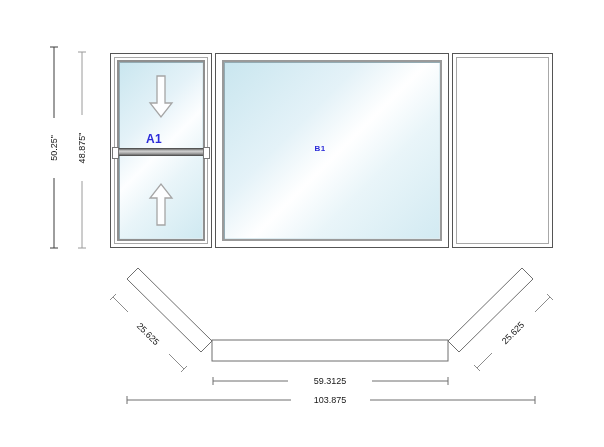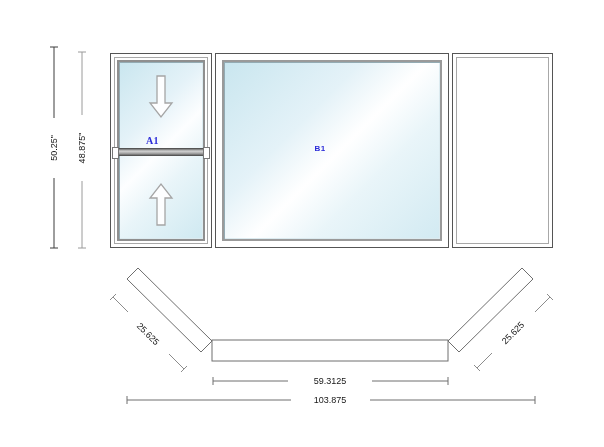--- a/index.html
+++ b/index.html
@@ -26,21 +26,21 @@
     position:absolute;left:-7px;right:-7px;top:calc(50% - 3px);height:6px;
     background:linear-gradient(#6f6f6f,#d2d2d2 35%,#a9a9a9 70%,#6a6a6a);
     border-top:1px solid #555;border-bottom:1px solid #555;
   }
   .tab{position:absolute;top:-2px;width:5px;height:10px;background:#fff;border:1px solid #777;}
   .tab.l{left:0;} .tab.r{right:0;}
   .pane-arrow{position:absolute;left:50%;transform:translateX(-50%);}
   .pane-arrow.top{top:13px;} .pane-arrow.bot{bottom:13px;}
   .vent-label{
     position:absolute;left:32%;bottom:calc(50% + 5px);
-    font-size:10px;font-weight:bold;color:#2a2ad8;letter-spacing:.5px;font-family:Liberation Serif, serif;
+    font-size:12px;font-weight:bold;color:#2a2ad8;letter-spacing:.5px;
   }
   .pic-label{font-size:8px;font-weight:bold;color:#2a2ad8;letter-spacing:.5px;
     position:relative;left:-12px;top:-2px;}
   
   #overlay{position:absolute;left:0;top:0;pointer-events:none;}
   .dim-text{font-family:"Liberation Sans",sans-serif;font-size:9px;fill:#161616;}
 </style>
 </head>
 <body>
 

